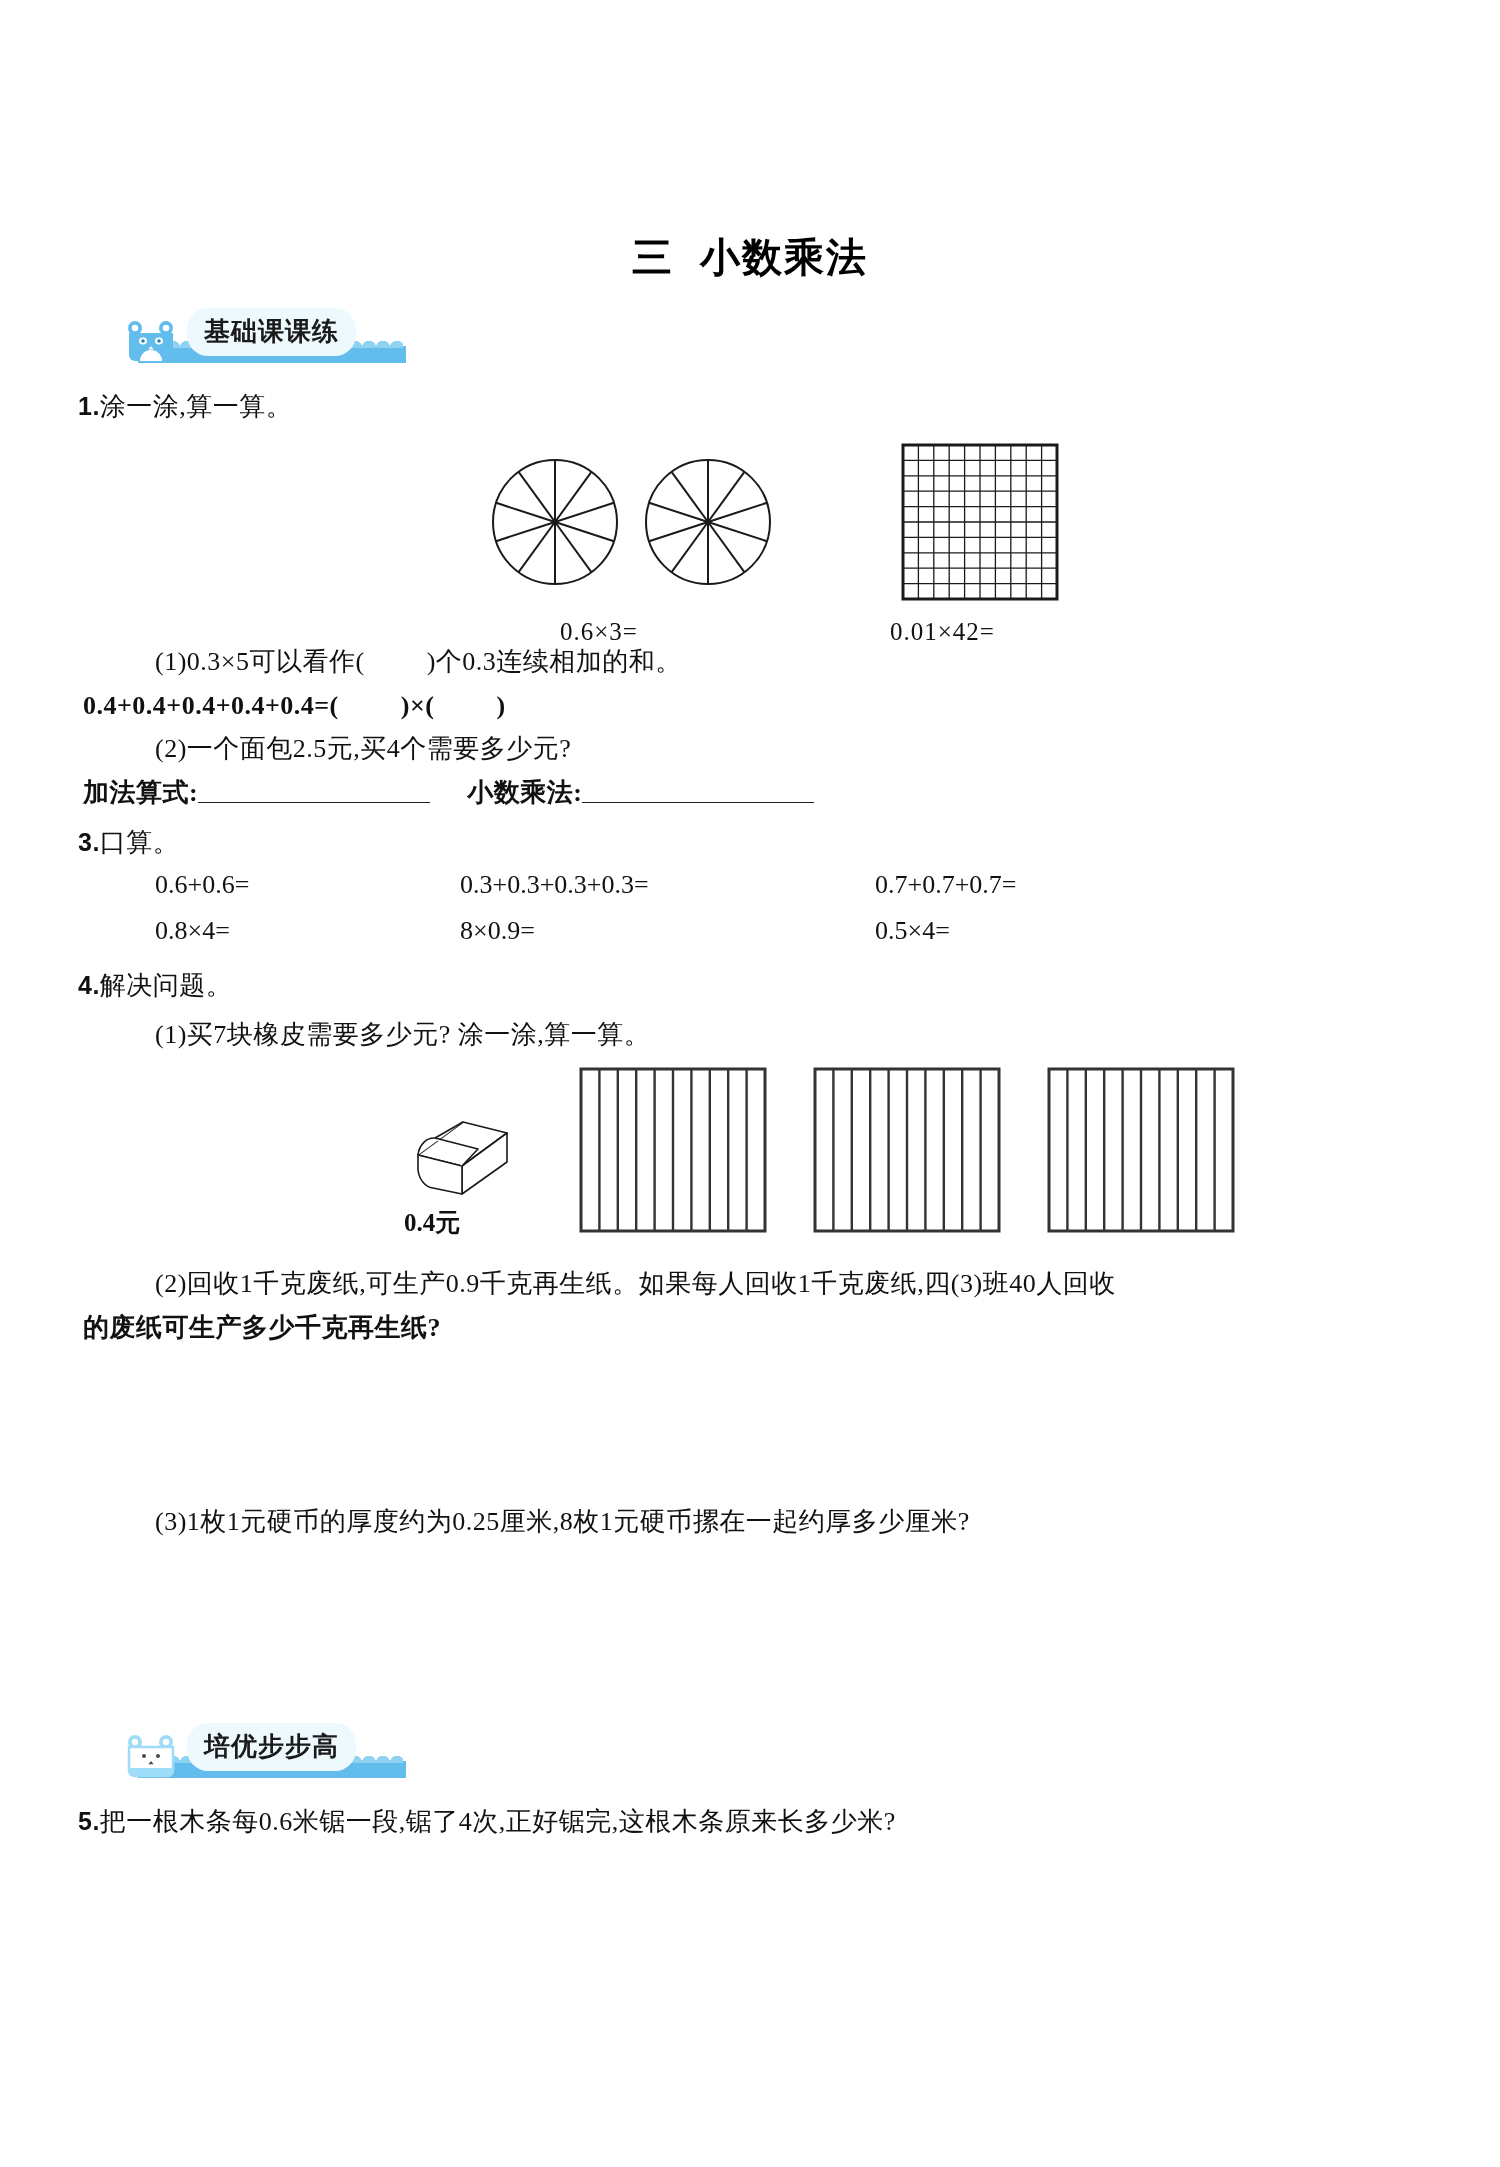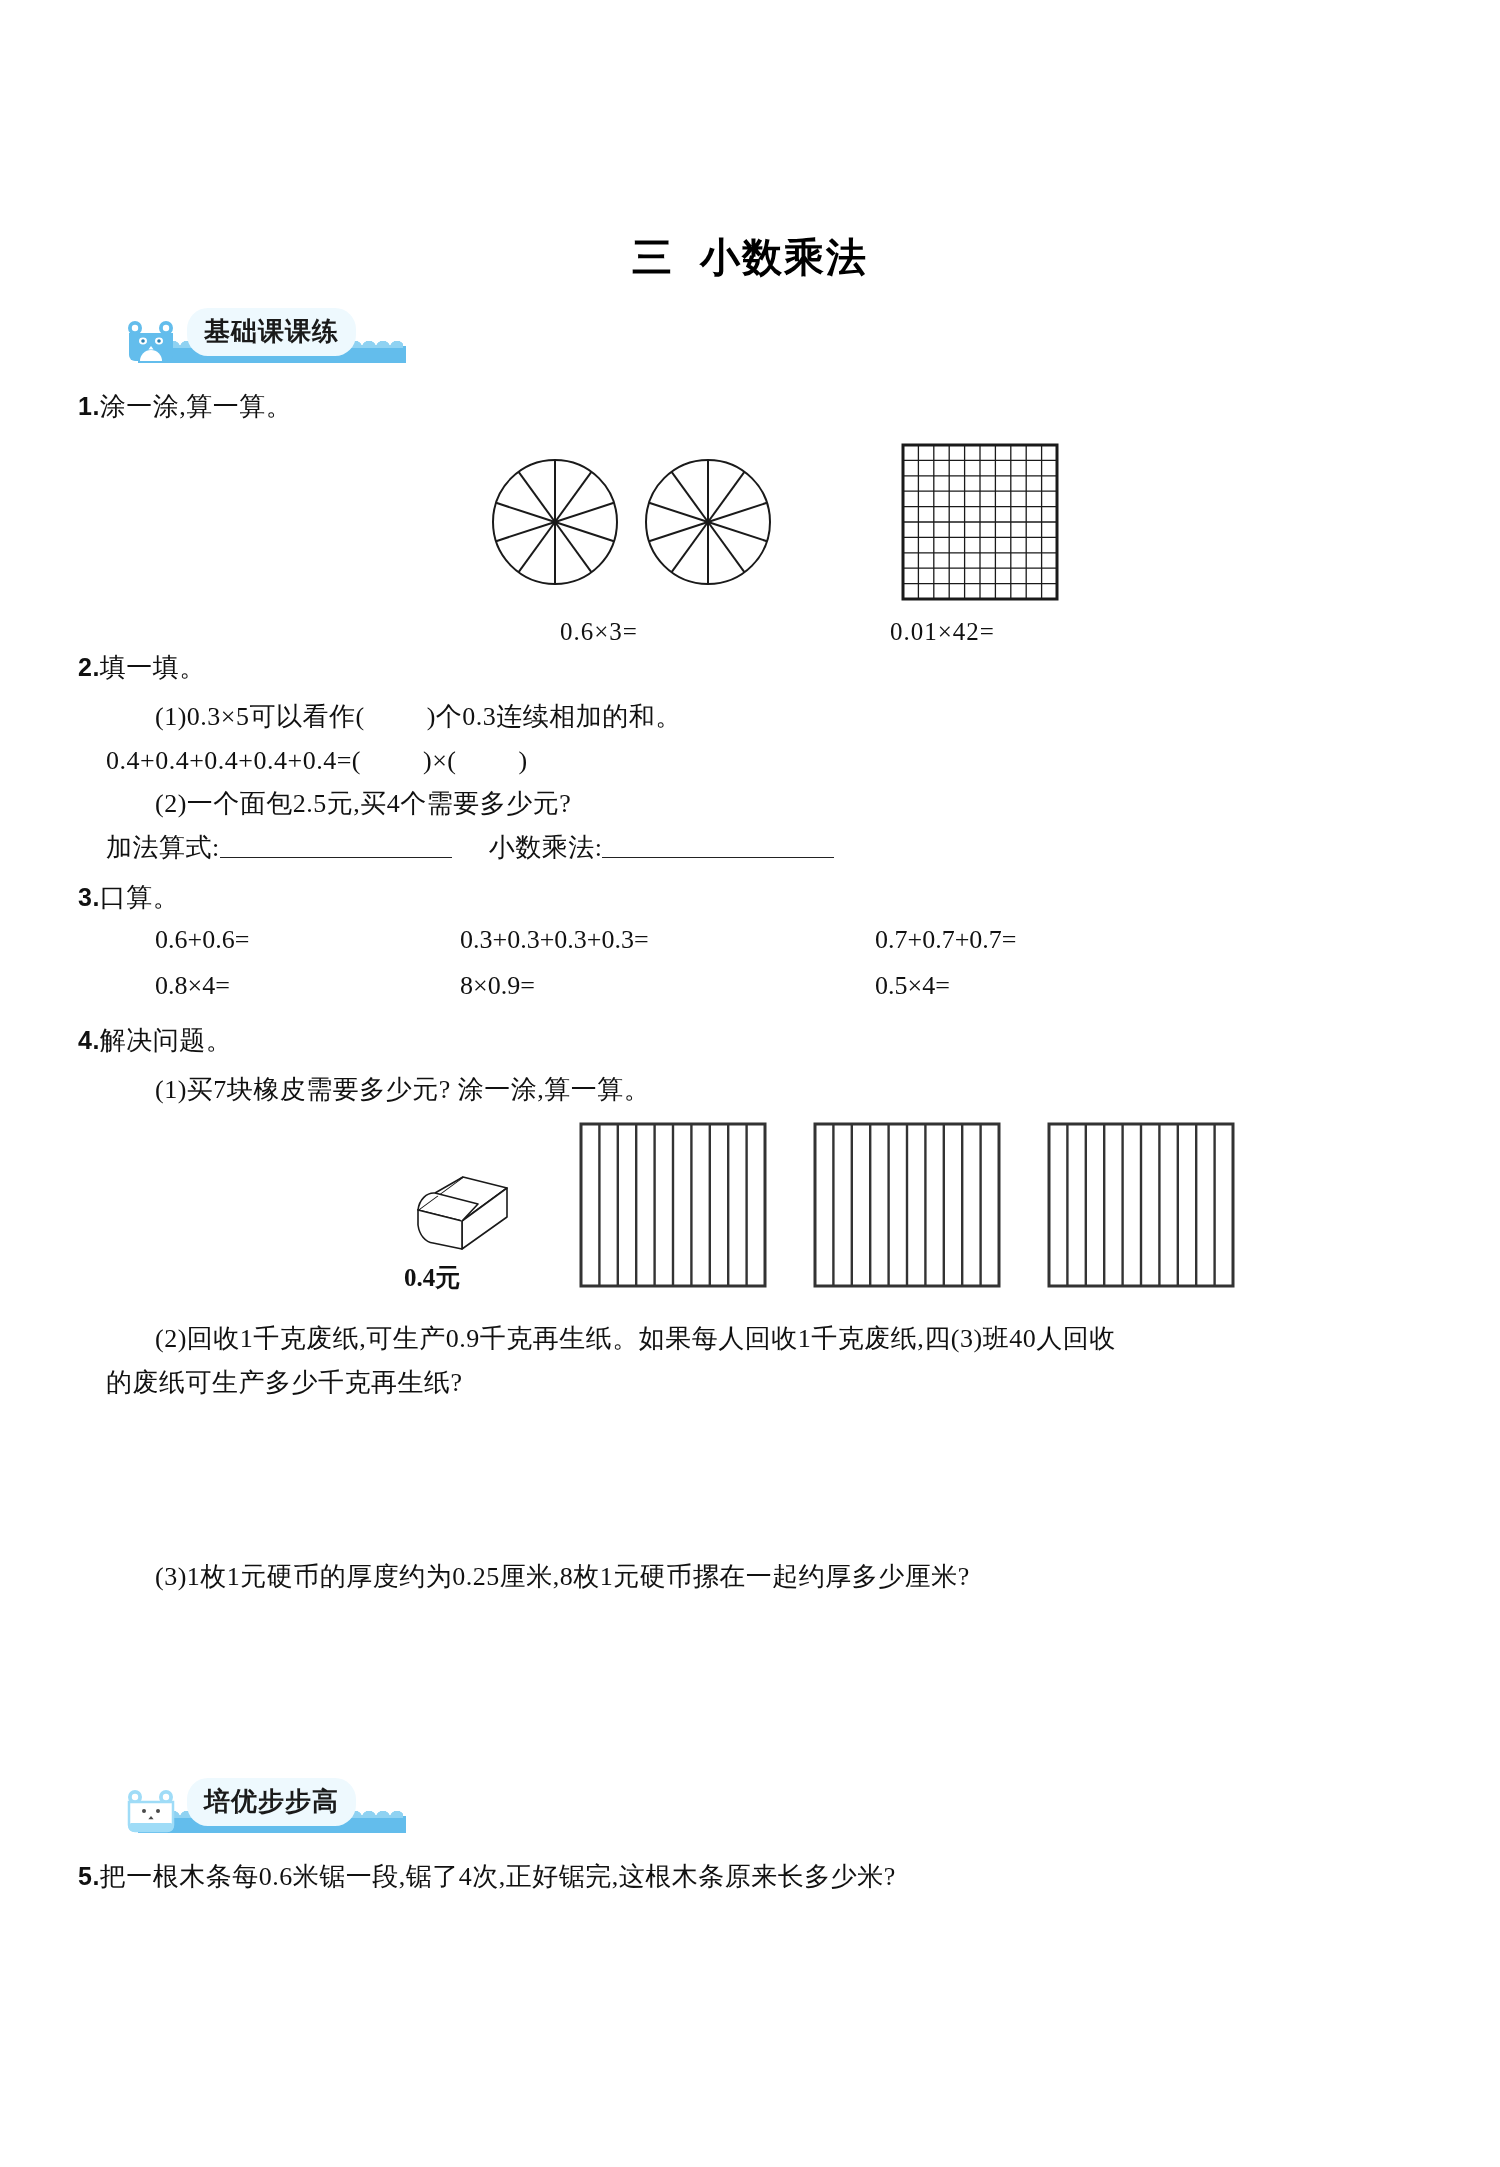--- a/index.html
+++ b/index.html
@@ -88,21 +88,21 @@
     letter-spacing:0.5px;
   }
   .q.head { margin-top:22px; }
   .sub {
     margin:0;
     padding-left:155px;
     font-size:26px;
     line-height:1.68;
     letter-spacing:0.5px;
   }
-  .sub.cont { padding-left:106px; }
+  .sub.cont { padding-left:83px;font-weight:bold; }
   .blank-paren { display:inline-block; width:62px; }
   .rule {
     display:inline-block;
     border-bottom:1.6px solid #222;
     width:232px;
     height:1.1em;
     vertical-align:-2px;
   }
 
   
@@ -226,23 +226,20 @@
         <line x1="3" y1="80" x2="157" y2="80"></line>
           <line x1="3" y1="95.4" x2="157" y2="95.4"></line>
         <line x1="3" y1="110.8" x2="157" y2="110.8"></line>
           <line x1="3" y1="126.2" x2="157" y2="126.2"></line>
         <line x1="3" y1="141.6" x2="157" y2="141.6"></line>
       </g>
     </svg>
     <div class="grid-label">0.01×42=</div>
   </div>
 
-  <p class="q">
-    <span class="qnum">2.</span><span>填一填。</span>
-  </p>
   <p class="sub">
     <span>(1)</span><span>0.3×5可以看作(</span><span class="blank-paren"></span><span>)个0.3连续相加的和。</span>
   </p>
   <p class="sub cont">
     <span>0.4+0.4+0.4+0.4+0.4=(</span><span class="blank-paren"></span><span>)×(</span><span class="blank-paren"></span><span>)</span>
   </p>
   <p class="sub">
     <span>(2)</span><span>一个面包2.5元,买4个需要多少元?</span>
   </p>
   <p class="sub cont">

